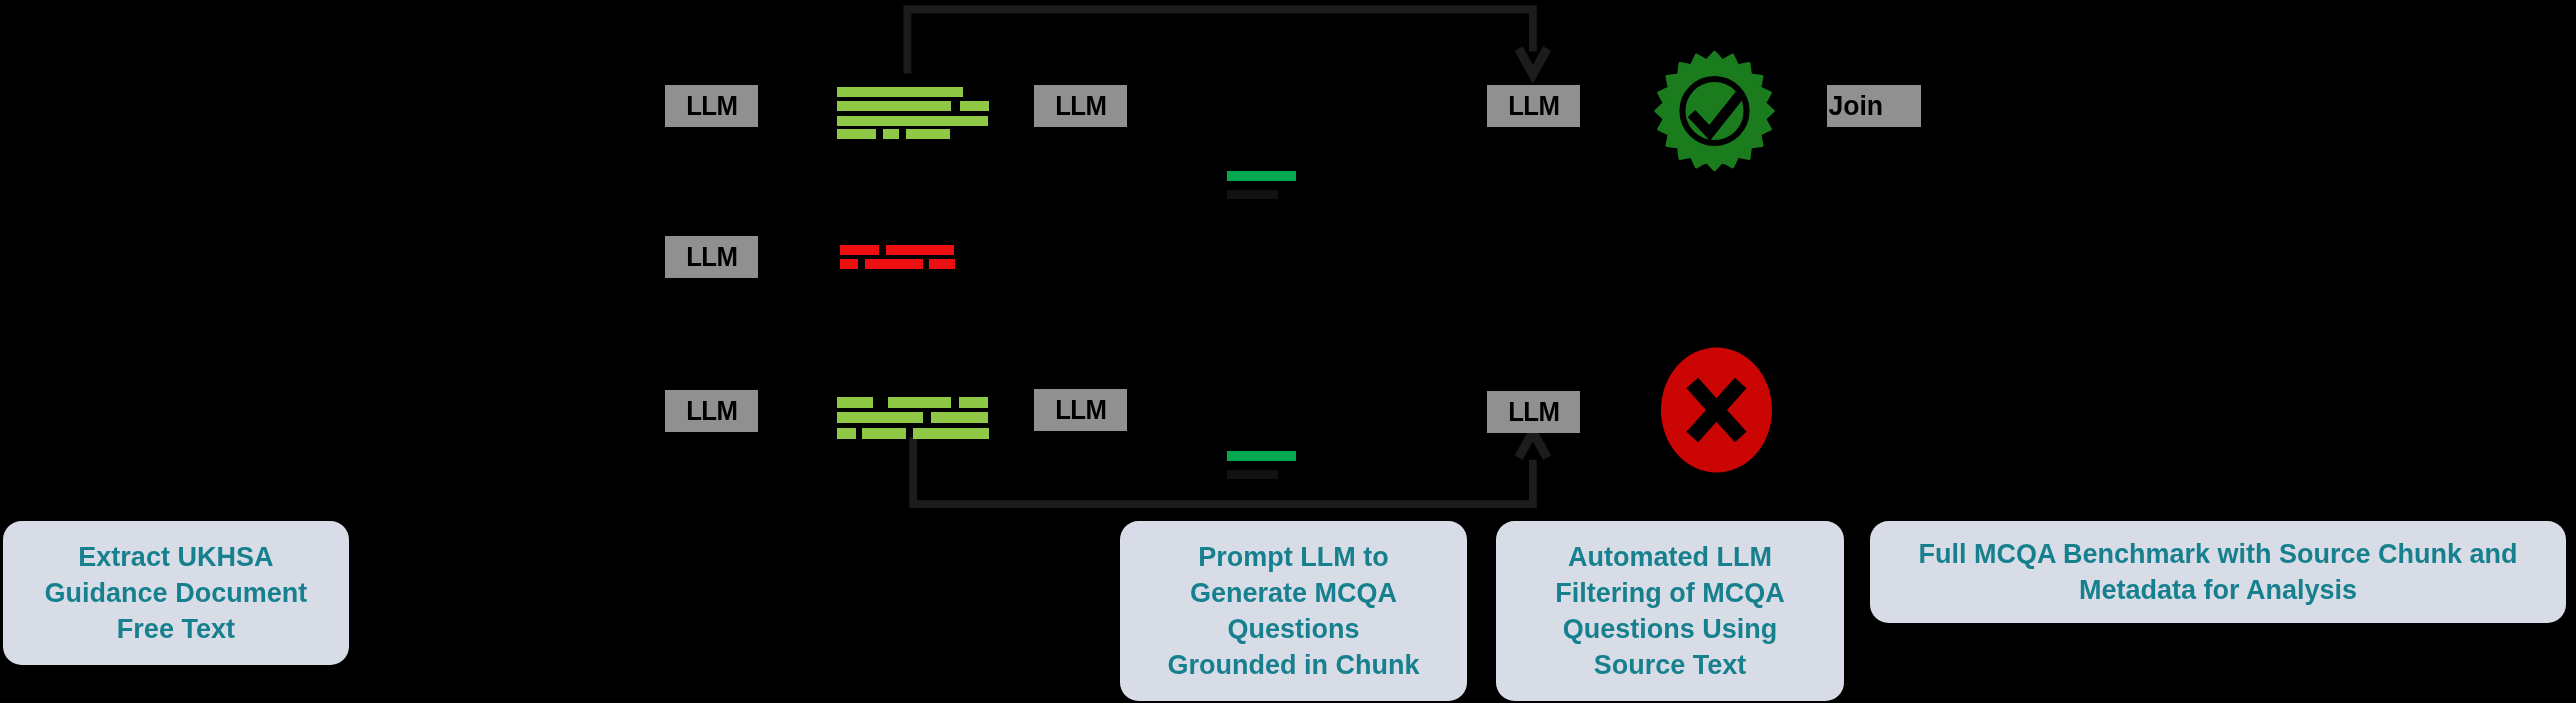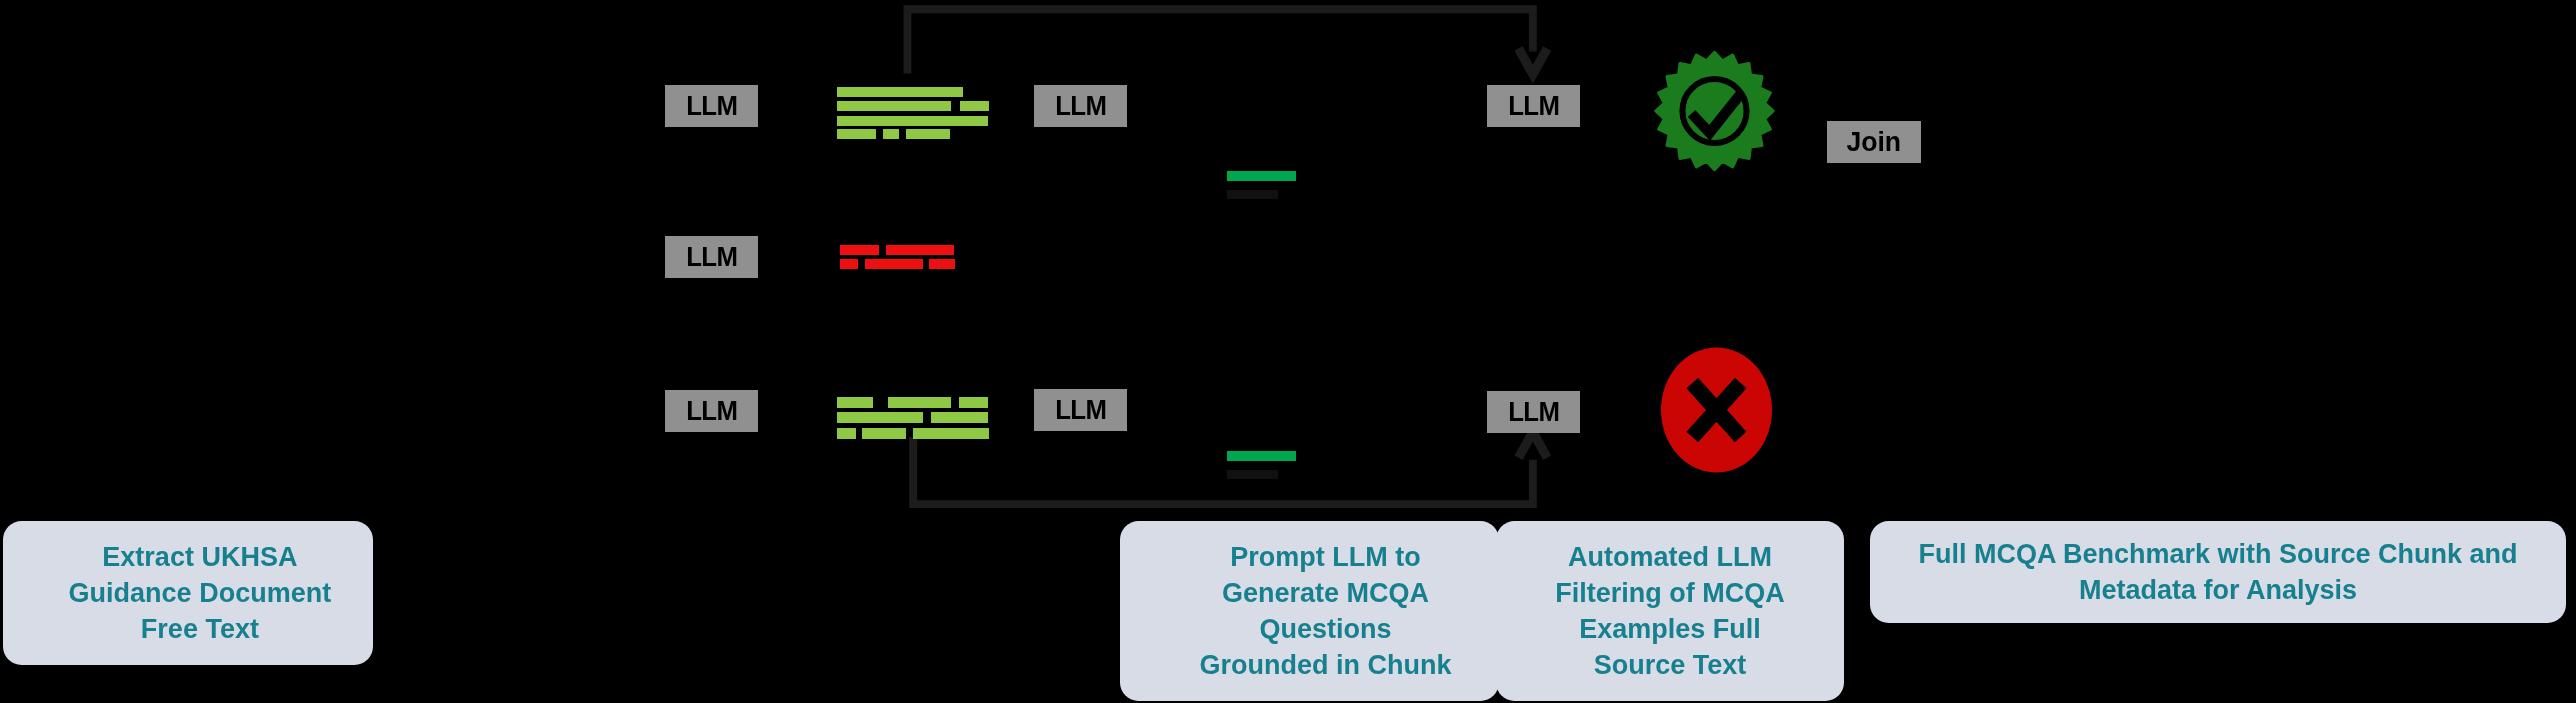--- a/index.html
+++ b/index.html
@@ -34,21 +34,21 @@
     font-weight: bold;
     font-size: 28px;
     letter-spacing: -0.7px;
     transform: scaleX(0.92);
   }
   .join {
     position: absolute;
     left: 1827px; top: 85px;
     width: 94px; height: 42px;
     background: var(--llm-gray, #909090);
-    display: flex; align-items: center; justify-content: center; margin-top: 36px;
+    display: flex; align-items: center; 
   }
   .join .t {
     color: var(--label-text, #000);
     font-weight: bold;
     font-size: 28px;
     transform: scaleX(0.95);
   }
 
   .stack { position: absolute; }
   .bar { position: absolute; }
@@ -169,35 +169,35 @@
 
   <div class="llm" style="left:1487px; top:391px;">
     <span class="t">LLM</span>
   </div>
 
   <svg class="reject" width="111" height="126" viewBox="0 0 156 176">
     <ellipse cx="78" cy="88" rx="78" ry="88" style="fill: var(--reject-red, #CB0404);"></ellipse>
     <path d="M44 50 L112 126 M112 50 L44 126" fill="none" style="stroke: var(--badge-mark, #000);" stroke-width="22"></path>
   </svg>
 
-  <div class="step" style="left:2.9px;    width:346px; height:144px;padding-left:24px;">
+  <div class="step" style="left:2.9px;    width:346px; height:144px;">
     <div class="label">Extract UKHSA
 Guidance Document
 Free Text</div>
   </div>
-  <div class="step" style="left:1120px; width:347px; height:180px;padding-left:32px;">
+  <div class="step" style="left:1120px; width:347px; height:180px;">
     <div class="label">Prompt LLM to
 Generate MCQA
 Questions
 Grounded in Chunk</div>
   </div>
   <div class="step" style="left:1496px; width:348px; height:180px;">
     <div class="label">Automated LLM
 Filtering of MCQA
-Examples Full
+Questions Using
 Source Text</div>
   </div>
   <div class="step" style="left:1870px; width:696px; height:102px;">
     <div class="label">Full MCQA Benchmark with Source Chunk and
 Metadata for Analysis</div>
   </div>
 
 </div>
 
 

